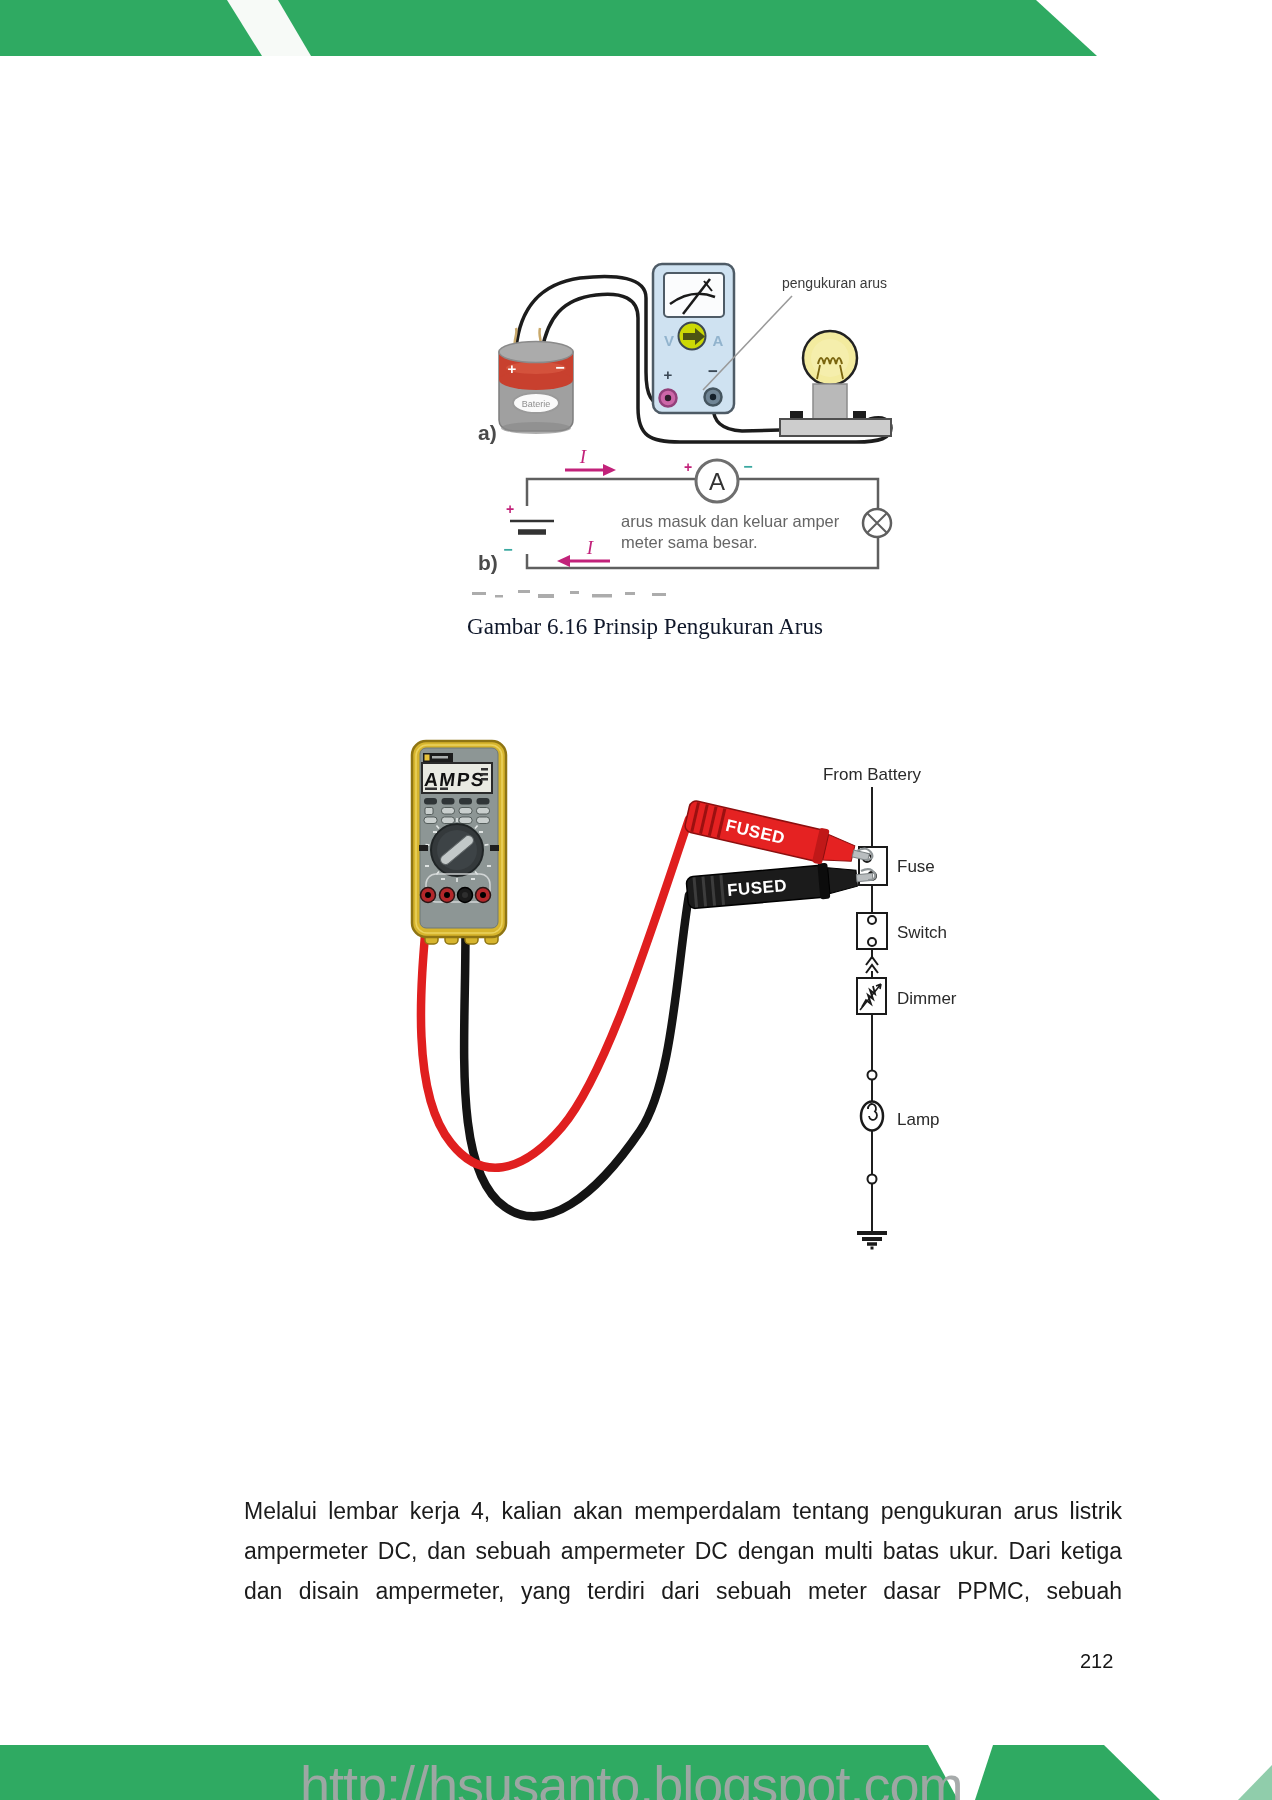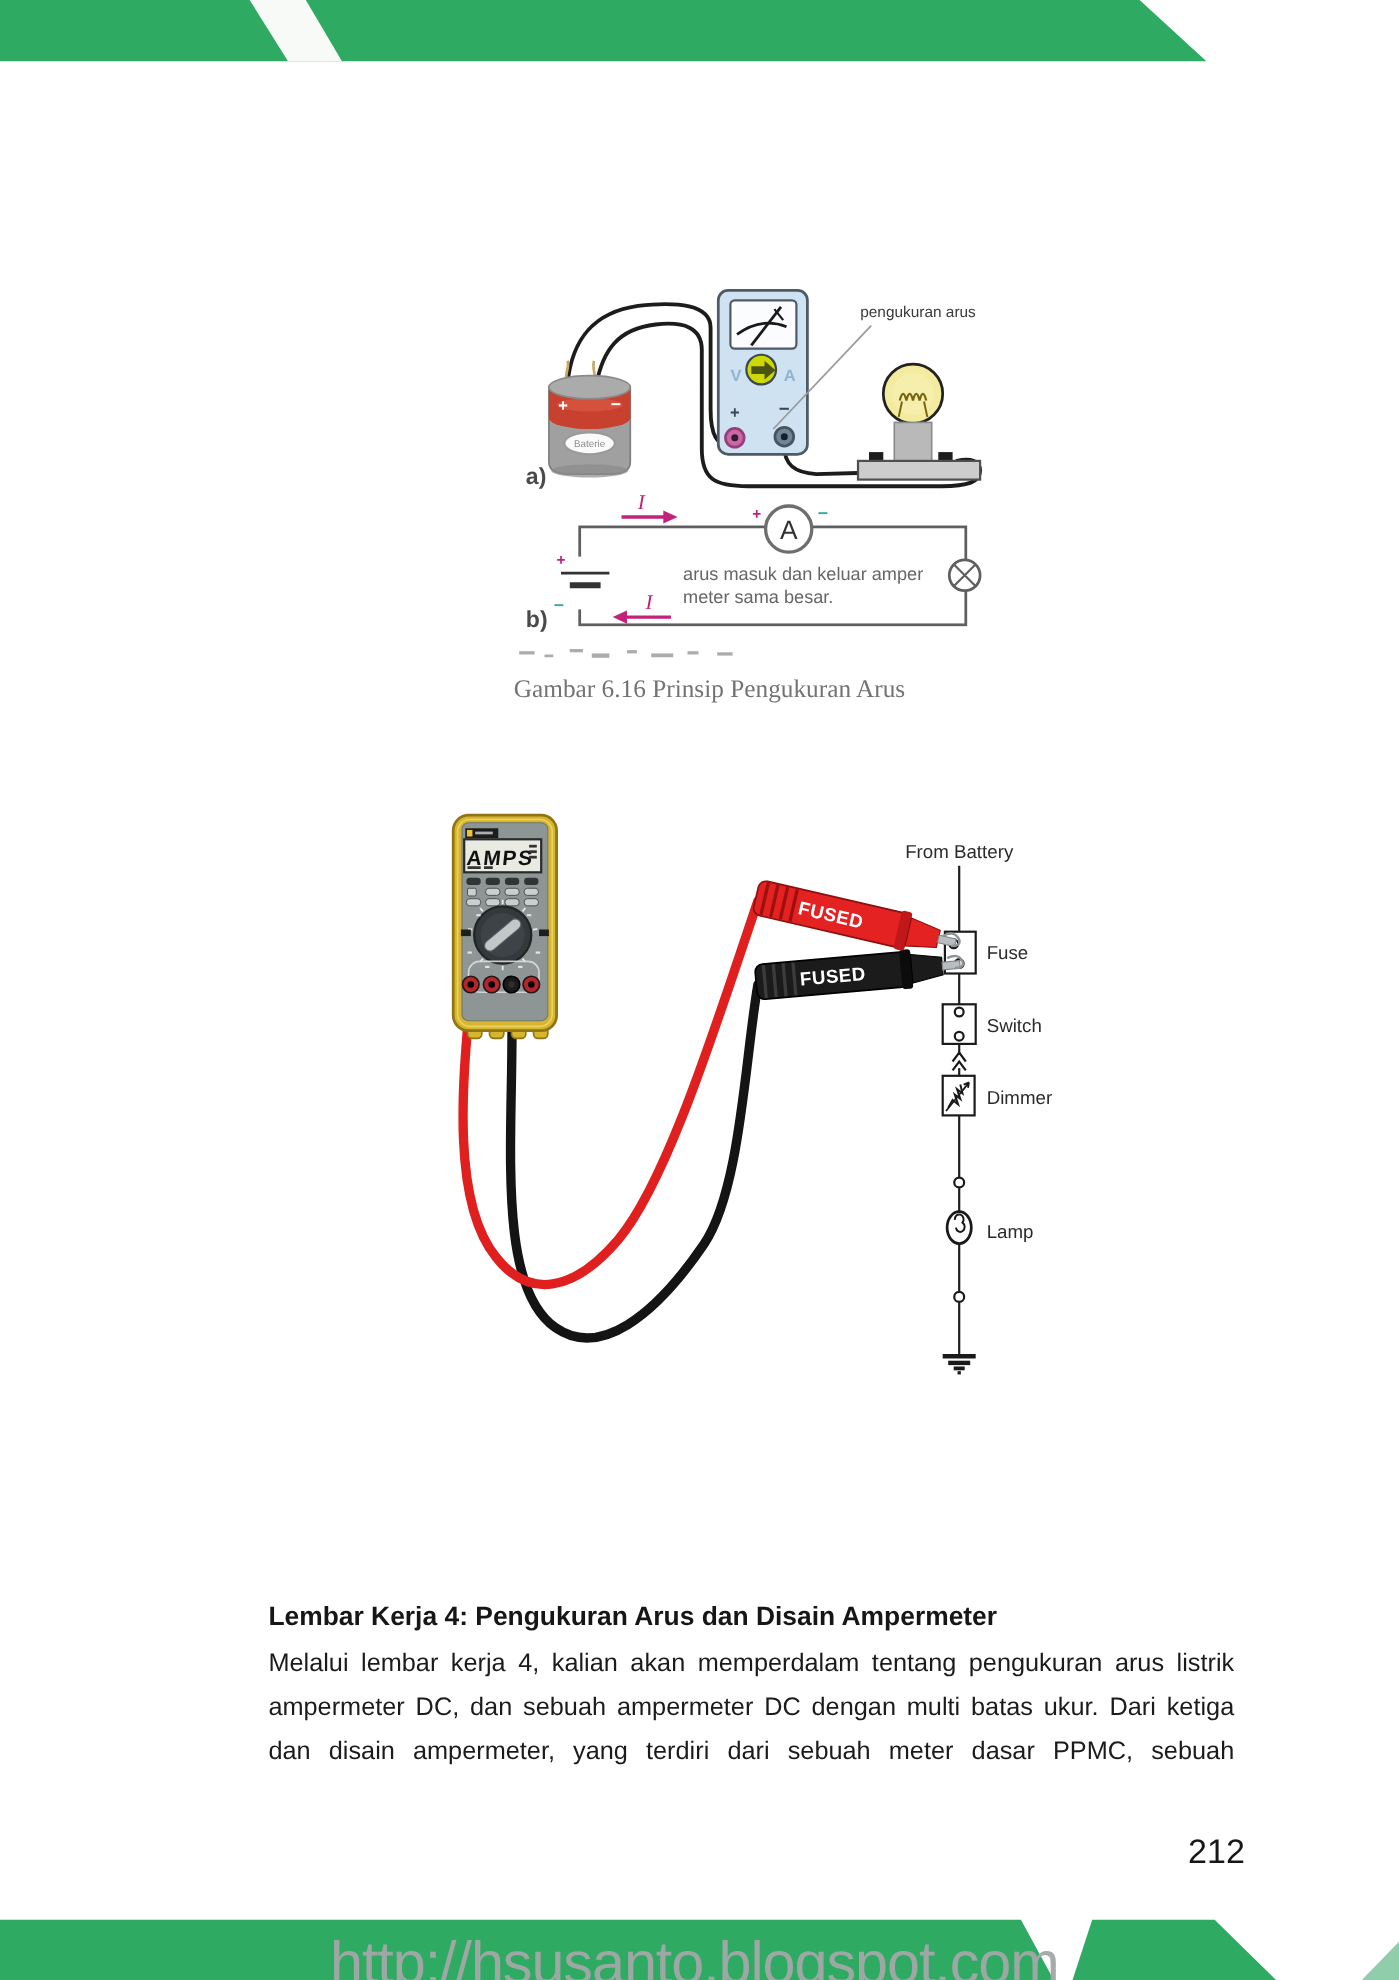--- a/index.html
+++ b/index.html
@@ -1,23 +1,23 @@
 <!DOCTYPE html>
 <html><head>
 <meta charset="utf-8">
 <style>
   html,body{margin:0;padding:0;background:#e8e8e8;}
   #page{position:relative;width:1272px;height:1800px;background:#ffffff;overflow:hidden;
         font-family:"Liberation Sans",sans-serif;}
   .abs{position:absolute;}
-  .caption{font-family:"Liberation Serif",serif;font-size:23px;color:#737373;text-align:center;}
+  .caption{font-family:"Liberation Serif",serif;font-size:23px;color:#0f172a;text-align:center;}
   .body-heading{font-size:24px;font-weight:bold;color:#161616;}
   .body-line{font-size:23px;color:#1b1b1b;text-align:justify;text-align-last:justify;height:40px;}
   #watermark{font-size:54px;color:#a3a7a7;opacity:.95;letter-spacing:-1px;white-space:nowrap;}
-  #page-number{font-size:31px;color:#161616;margin-top:16px;}
+  #page-number{font-size:20px;color:#161616;}
   svg text{font-family:"Liberation Sans",sans-serif;}
   .serifI{font-family:"Liberation Serif",serif;font-style:italic;}
 </style>
 </head>
 <body>
 
 <div id="page">
 
   <svg class="abs" style="left:0;top:0;" width="1272" height="56">
     <polygon points="0,0 1036,0 1097,56 0,56" fill="#2faa62"></polygon>
@@ -271,21 +271,20 @@
           <circle cx="52" cy="160" r="3" fill="#000000"></circle>
         <circle cx="70" cy="160" r="7.5" fill="#1a1a1a" stroke="#000000" stroke-width="1.5"></circle>
           <circle cx="70" cy="160" r="3" fill="#2e2e2e"></circle>
         <circle cx="88" cy="160" r="7.5" fill="#b3272a" stroke="#2a1515" stroke-width="1.5"></circle>
           <circle cx="88" cy="160" r="3" fill="#000000"></circle>
       </g>
     </g>
   </svg>
 
 
-  <div class="abs body-heading" style="left:244px;top:1456px;width:880px;">Lembar Kerja 4: Pengukuran Arus dan Disain Ampermeter</div>
   <div class="abs" style="left:244px;top:1498px;width:878px;">
     <div class="body-line">Melalui lembar kerja 4, kalian akan memperdalam tentang pengukuran arus listrik</div>
     <div class="body-line">ampermeter DC, dan sebuah ampermeter DC dengan multi batas ukur. Dari ketiga</div>
     <div class="body-line">dan disain ampermeter, yang terdiri dari sebuah meter dasar PPMC, sebuah</div>
   </div>
 
   <div id="page-number" class="abs" style="left:1080px;top:1650px;">212</div>
 
   <svg class="abs" style="left:0;top:1745px;" width="1272" height="55">
     <polygon points="0,0 928,0 958,55 0,55" fill="#2faa62"></polygon>

